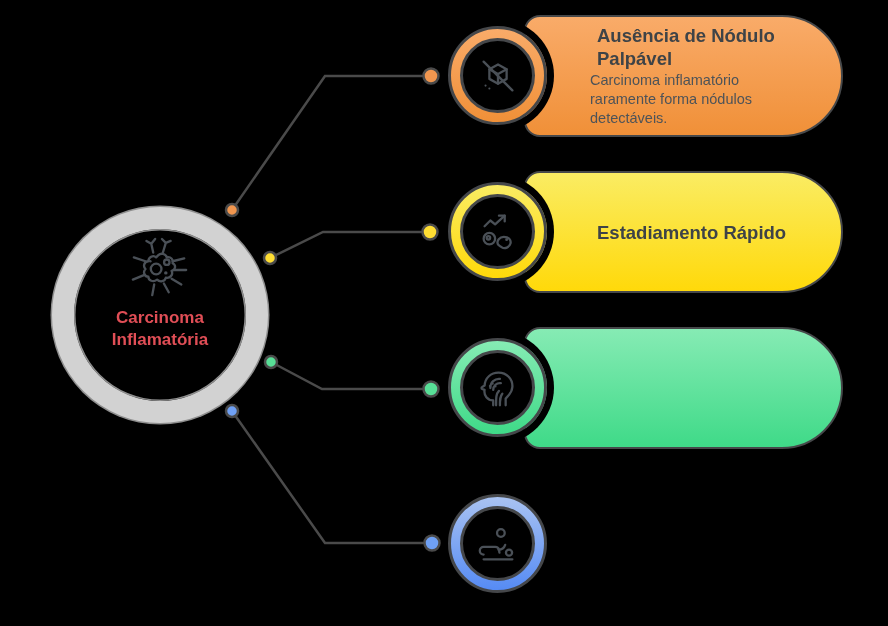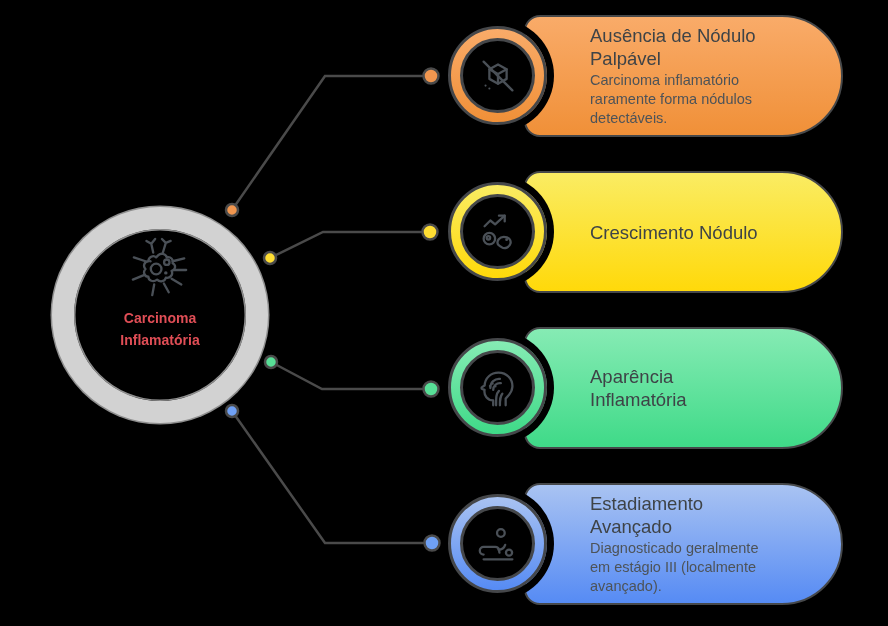--- a/index.html
+++ b/index.html
@@ -13,31 +13,31 @@
   .connectors polyline{fill:none;stroke-width:2.5;}
   .connectors circle{stroke:#4A4A4A;stroke-width:2.5;}
   
   .hub{
     position:absolute;left:52px;top:207px;width:216px;height:216px;
     border-radius:50%;border:22px solid #D2D2D2;background:#000;z-index:2;
     box-shadow:0 0 0 1.5px #8E8E8E, inset 0 0 0 1.5px #8E8E8E;
     display:flex;flex-direction:column;align-items:center;
   }
   .hub-icon{margin-top:8px;color:#4A5057;}
-  .hub-text{margin-top:6px;text-align:center;font-weight:bold;font-size:14px;line-height:22px;}
+  .hub-text{margin-top:6px;text-align:center;font-weight:bold;font-size:17px;line-height:22px;}
   
   .card{
     position:absolute;left:524px;width:319px;height:122px;z-index:3;
     border:2px solid #46484A;border-radius:16px 61px 61px 16px;
     display:flex;flex-direction:column;justify-content:center;
     padding:6px 22px 6px 64px;
   }
   .card-title{
-    font-weight:normal;font-size:18.5px;line-height:23px;color:#3E4347;
-    white-space:pre-line;max-width:220px;
+    font-weight:bold;font-size:18.5px;line-height:23px;color:#3E4347;
+    white-space:pre-line;max-width:220px;margin-left:7px;
   }
   .card-body{
     margin-top:1px;font-size:14.5px;line-height:19px;color:#4D5358;
     white-space:pre-line;max-width:232px;
   }
   
   .badge{
     position:absolute;left:448px;width:99px;height:99px;z-index:4;
     border-radius:50%;border:3px solid #45474A;
     box-shadow:0 0 0 7px #000;
@@ -110,61 +110,52 @@
         <path d="M15 17 L24 22 L33 17"></path>
         <path d="M24 22 V32"></path>
         <path d="M9 9 L39 39"></path>
         <circle class="f" cx="11" cy="34" r="1.1"></circle>
         <circle class="f" cx="15" cy="37" r="1.1"></circle>
       </svg>
     </div>
   </div>
 
   <div class="card" style="top: 171px; background: linear-gradient(rgb(250, 236, 99), rgb(255, 217, 10));">
-    <div class="card-title">Crescimento Nódulo</div>
+    <div class="card-title">Estadiamento Rápido</div>
   </div>
   <div class="badge" style="top: 182px; background: linear-gradient(rgb(250, 236, 99), rgb(255, 217, 10));">
     <div class="badge-inner">
       <svg class="icon" width="46" height="46" viewBox="0 0 48 48">
         <path d="M10 18 L16 12 L21 16 L31 7"></path>
         <path d="M25 7 H31 V13"></path>
         <circle class="s" cx="15" cy="31" r="6"></circle>
         <circle class="s" cx="14" cy="30" r="1.8"></circle>
         <path d="M24 37 c-2 -4 2 -8 6 -8 c5 0 8 3 7 7 c-1 4 -6 6 -9 4 c-2 -1 -3 -2 -4 -3 z"></path>
         <circle class="f" cx="33" cy="32" r="1.5"></circle>
       </svg>
     </div>
   </div>
 
   <div class="card" style="top: 327px; background: linear-gradient(rgb(134, 235, 180), rgb(63, 218, 136));">
-    <div class="card-title">Aparência
-Inflamatória</div>
   </div>
   <div class="badge" style="top: 338px; background: linear-gradient(rgb(134, 235, 180), rgb(63, 218, 136));">
     <div class="badge-inner">
       <svg class="icon" width="46" height="46" viewBox="0 0 48 48">
         <path d="M19 42 V37 C13 37 9 32 10 26 L7.5 25 C6.6 24.6 6.6 23.4 7.5 23 L10 21.5 C10.5 13.5 16.5 8 24.5 8 C33 8 39.5 14.5 39 23 C38.6 29 34.5 32.5 32 35 V42"></path>
         <path d="M16 24 C16 18 20.5 14 26 14.5"></path>
         <path d="M19 26 C19 21.5 22.5 18.5 27 19"></path>
         <path d="M22 42 C22 34 22 30 25 27"></path>
         <path d="M26 42 C26 36 26 33 28.5 30"></path>
         <circle class="f" cx="15.5" cy="22" r="1.1"></circle>
         <circle class="f" cx="18.5" cy="19.5" r="1.1"></circle>
         <circle class="f" cx="21.5" cy="22.5" r="1"></circle>
       </svg>
     </div>
   </div>
 
-  <div class="card" style="top: 483px; background: linear-gradient(rgb(169, 195, 242), rgb(86, 139, 244));">
-    <div class="card-title">Estadiamento
-Avançado</div>
-    <div class="card-body">Diagnosticado geralmente
-em estágio III (localmente
-avançado).</div>
-  </div>
   <div class="badge" style="top: 494px; background: linear-gradient(rgb(169, 195, 242), rgb(86, 139, 244));">
     <div class="badge-inner">
       <svg class="icon" width="46" height="46" viewBox="0 0 48 48">
         <circle class="s" cx="27" cy="12.5" r="4"></circle>
         <path d="M9 35 a4 4 0 0 1 0 -8 h12 a4 4 0 0 1 4 3 l0.5 3"></path>
         <path d="M24.5 30 c3.5 0 6 -2 7 -5"></path>
         <circle class="s" cx="35.5" cy="33" r="3.2"></circle>
         <path d="M9 40 H39"></path>
       </svg>
     </div>

